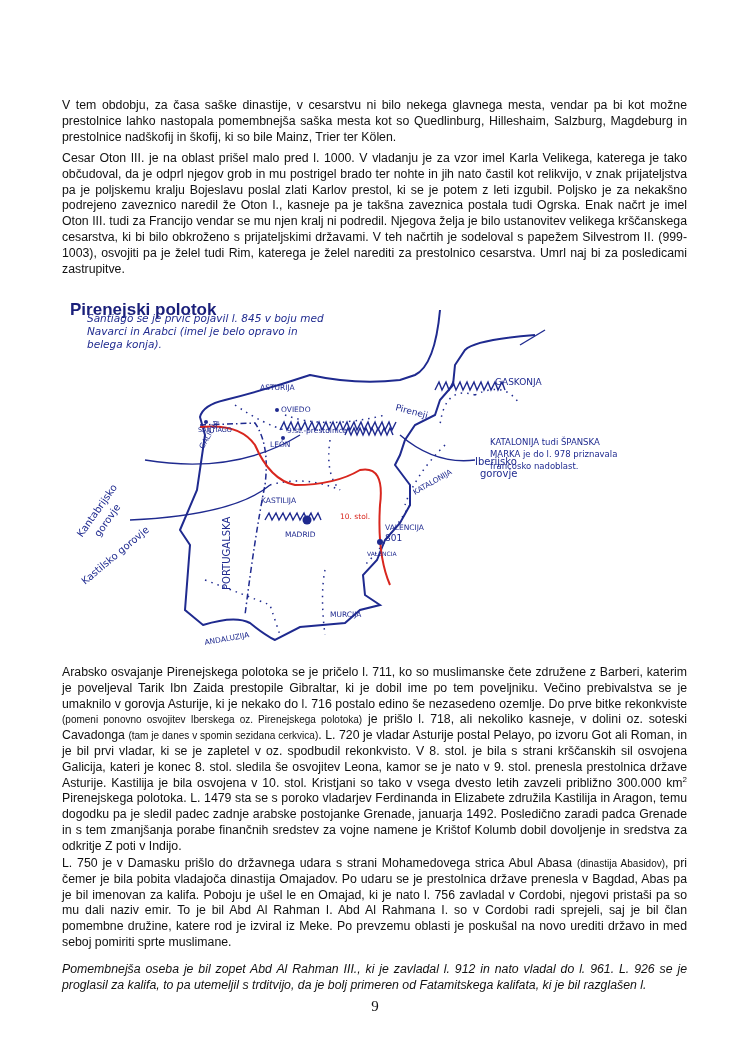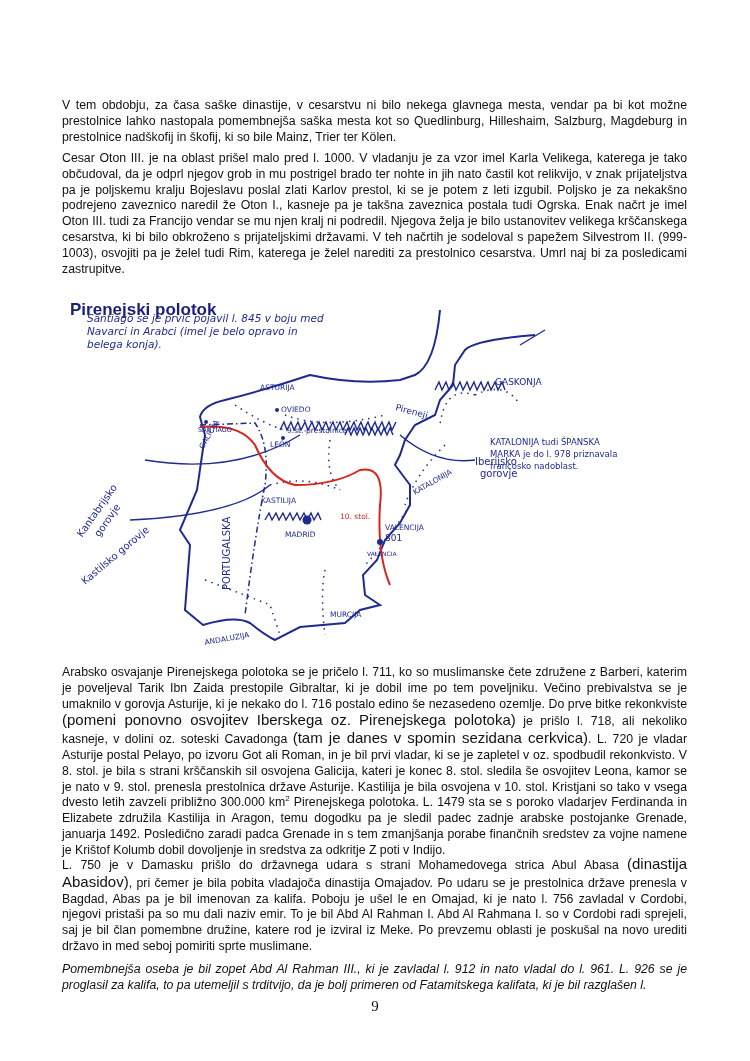--- a/index.html
+++ b/index.html
@@ -1,18 +1,18 @@
 <!DOCTYPE html>
 <html><head>
 <meta charset="utf-8">
 <style>
   html, body { margin: 0; padding: 0; background: #fff; }
   body { width: 750px; height: 1061px; position: relative; overflow: hidden; font-family: "Liberation Sans", sans-serif; color: #111; }
   .para { position: absolute; left: 62px; width: 625px; font-size: 12.3px; line-height: 15.8px; text-align: justify; }
-  .small { font-size: 15px; }
+  .small { font-size: 10px; }
   h2 { position: absolute; left: 62px; top: 292px; margin: 8px; font-size: 17px; font-weight: bold; color: #1a1f7a; font-family: "Liberation Sans", sans-serif; }
   .map { position: absolute; left: 55px; top: 305px; width: 640px; height: 345px; }
   .map text { font-family: "DejaVu Sans", sans-serif; fill: #1f2a8f; }
   .page-num { position: absolute; top: 998px; left: 0; width: 750px; text-align: center; font-family: "Liberation Serif", serif; font-size: 15px; }
   sup { font-size: 8px; line-height: 0; }
 </style>
 </head>
 <body>
 
 <div class="para" style="top:98px;">V tem obdobju, za časa saške dinastije, v cesarstvu ni bilo nekega glavnega mesta, vendar pa bi kot možne prestolnice lahko nastopala pomembnejša saška mesta kot so Quedlinburg, Hilleshaim, Salzburg, Magdeburg in prestolnice nadškofij in škofij, ki so bile Mainz, Trier ter Kölen.</div>

